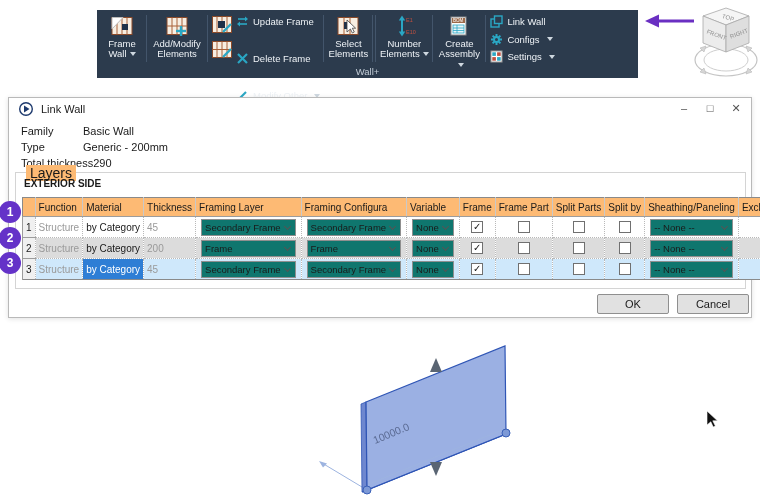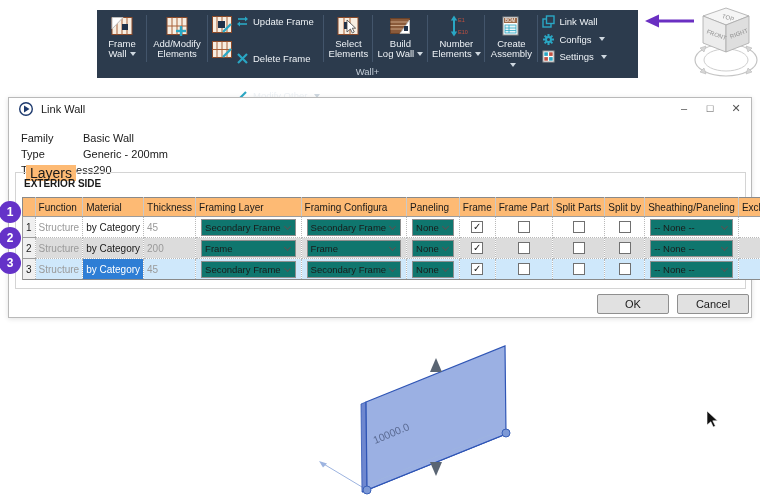--- a/index.html
+++ b/index.html
@@ -27,21 +27,21 @@
   .arrow-annot{position:absolute;left:644px;top:13px;}
   .viewcube{position:absolute;left:692px;top:2px;}
 
   
   .dialog{position:absolute;left:8px;top:97px;width:744px;height:221px;background:#fff;border:1px solid #b9b9b9;box-shadow:0 1px 5px rgba(0,0,0,.12);font-size:11px;color:#1a1a1a;}
   .titlebar{position:absolute;left:0;top:0;width:100%;height:22px;display:flex;align-items:center;}
   .title-icon{margin-left:10px;width:14px;height:14px;}
   .title-text{margin-left:8px;font-size:11px;color:#1a1a1a;}
   .win-controls{position:absolute;right:2px;top:0;display:flex;}
   .win-btn{width:26px;height:20px;display:flex;align-items:center;justify-content:center;font-size:11px;color:#555;cursor:pointer;}
-  .fields{position:absolute;left:12px;top:32px;}
+  .fields{position:absolute;left:12px;top:25px;}
   .field-row{display:flex;height:16px;align-items:center;}
   .field-label{min-width:62px;color:#1a1a1a;}
   .field-value{color:#1a1a1a;}
 
   .layers-group{position:absolute;left:6px;top:74px;width:731px;height:117px;border:1px solid #d4d4d4;}
   .group-label{position:absolute;left:10px;top:-8px;background:#fdba74;padding:0 4px;font-size:14px;color:#1a1a1a;}
   .side-label{position:absolute;left:8px;top:5px;font-size:10px;font-weight:bold;color:#1a1a1a;}
 
   table.layers{position:absolute;left:6px;top:24px;border-collapse:collapse;table-layout:fixed;font-size:10px;background:#fff;border:1px solid #8a8a8a;}
   table.layers th{font-weight:normal;background:#fdba74;border-right:1px solid #c9c9c9;border-bottom:1px solid #9c9c9c;height:19px;padding:0 3px;text-align:left;white-space:nowrap;overflow:hidden;}
@@ -165,32 +165,20 @@
         <rect x="8" y="8" width="6" height="7" fill="#1e3048"></rect>
         <polygon points="11,6 11,18 14.4,15 16.4,19 18.3,18 16.3,14.2 19.6,14.2" fill="#ffffff" stroke="#444444" stroke-width="0.8"></polygon>
       </svg>
       <span class="rb-label"><span>Select
 Elements</span></span>
     </div>
 
 
     <div class="rb-sep"></div>
 
-    <div class="rb-btn" style="width:52px">
-      <svg class="icon24" viewBox="0 0 24 24">
-        <rect x="2.5" y="4.5" width="19" height="15" fill="#8a5a3a" stroke="#6b4228"></rect>
-        <line x1="2.5" y1="8" x2="21.5" y2="8" stroke="#c9a384"></line>
-          <line x1="2.5" y1="11.5" x2="21.5" y2="11.5" stroke="#c9a384"></line>
-          <line x1="2.5" y1="15" x2="21.5" y2="15" stroke="#c9a384"></line>
-        <polygon points="12,19.5 21.5,19.5 21.5,6" fill="#ffffff" stroke="#bbbbbb"></polygon>
-        <rect x="16" y="12" width="4" height="5" fill="#1e3048"></rect>
-      </svg>
-      <span class="rb-label"><span>Build
-Log Wall</span><span class="caret"></span></span>
-    </div>
 
     <div class="rb-sep"></div>
 
     <div class="rb-btn" style="width:54px">
       <svg class="icon24" viewBox="0 0 24 24">
         <line x1="10" y1="5.5" x2="10" y2="18.5" stroke="#2aa7c4" stroke-width="2"></line>
         <polygon points="10,1.5 6.8,6.5 13.2,6.5" fill="#2aa7c4"></polygon>
         <polygon points="10,22.5 6.8,17.5 13.2,17.5" fill="#2aa7c4"></polygon>
         <text x="14" y="7.5" font-size="5.5" fill="#c05040" font-family="Liberation Sans, sans-serif">E1</text>
         <text x="14" y="20" font-size="5.5" fill="#c05040" font-family="Liberation Sans, sans-serif">E10</text>
@@ -325,21 +313,21 @@
             <col style="width:56px">
         </colgroup>
         <thead>
           <tr>
             <th></th>
             <th>Function</th>
             <th>Material</th>
             <th>Thickness</th>
             <th>Framing Layer</th>
             <th>Framing Configura</th>
-            <th>Paneling</th>
+            <th>Variable</th>
             <th>Frame</th>
             <th>Frame Part</th>
             <th>Split Parts</th>
             <th>Split by</th>
             <th>Sheathing/Paneling</th>
             <th>Exclude Parts</th>
           </tr>
         </thead>
         <tbody id="table-body">
   <tr class="tr row-normal">

